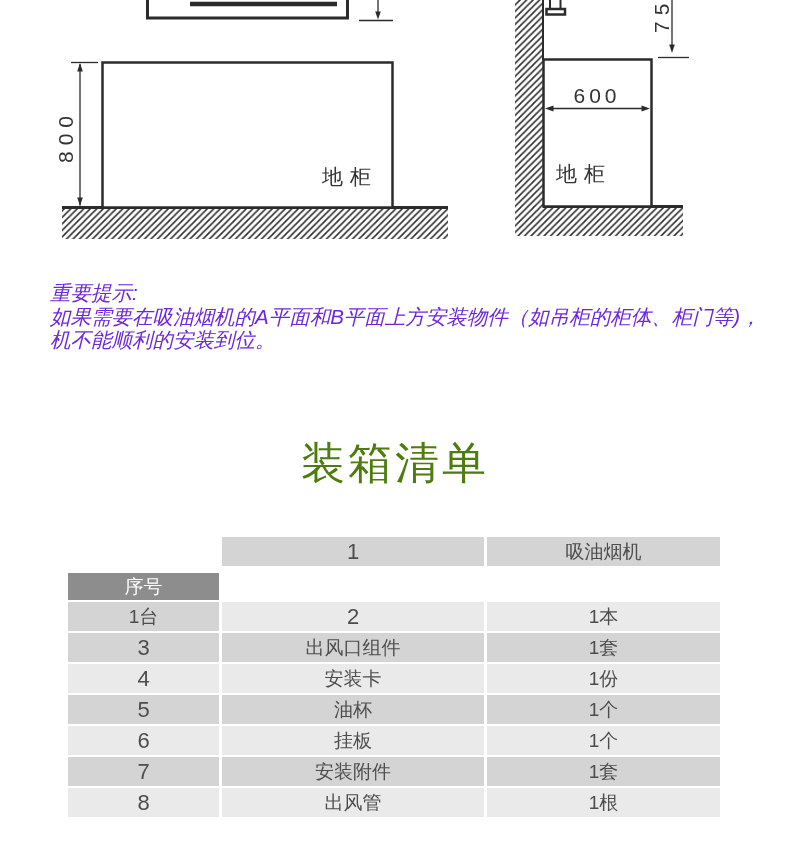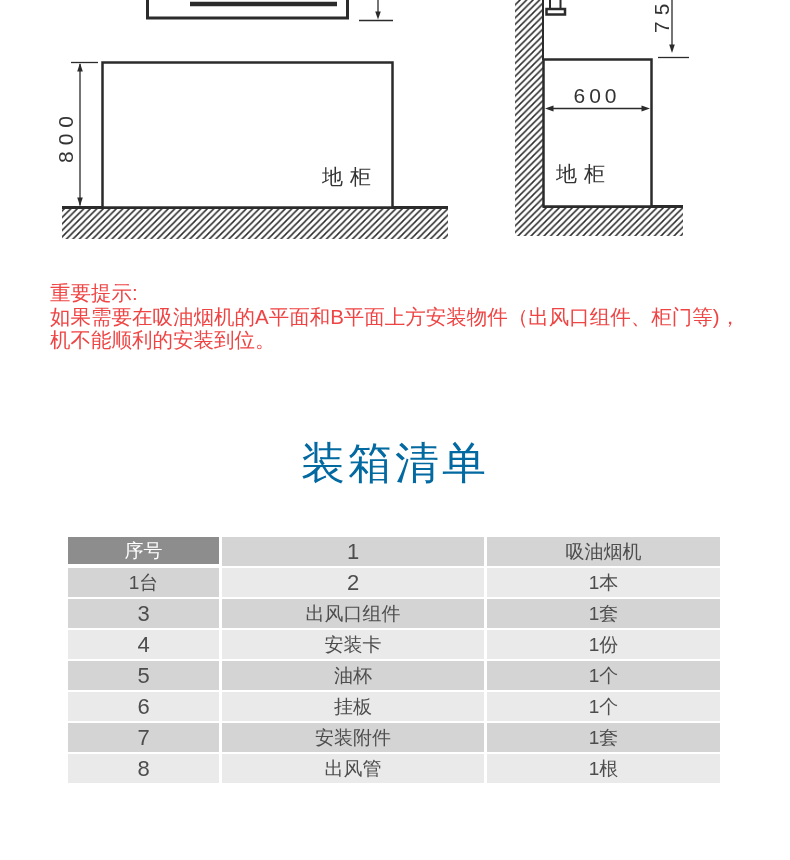--- a/index.html
+++ b/index.html
@@ -6,35 +6,35 @@
   body{font-family:"Liberation Sans","DejaVu Sans",sans-serif;}
   .page{position:relative;width:790px;height:860px;background:#fff;overflow:hidden;}
 
   
   .diagrams{position:absolute;top:0;left:0;width:790px;height:245px;}
   .diagrams svg{display:block;}
   .dim-text{fill:#333;font-size:21px;letter-spacing:6px;font-weight:400;}
   .cab-text{fill:#333;font-size:21px;letter-spacing:7px;font-weight:400;}
 
   
-  .notice{position:absolute;top:281px;left:50px;width:700px;color:#ef4444;
-          font-size:20.5px;line-height:23.5px;font-weight:500;}
+  .notice{position:absolute;top:281px;left:50px;width:700px;color:#6d28d9;
+          font-size:20.5px;line-height:23.5px;font-weight:500;font-style:italic;}
   .notice .line{white-space:nowrap;}
 
   
   .pl-title{position:absolute;top:434px;left:0;width:790px;text-align:center;
-            font-size:44px;letter-spacing:3px;color:#0369a1;font-weight:400;}
+            font-size:44px;letter-spacing:3px;color:#4d7c0f;font-weight:400;}
 
   
   .pl-table{position:absolute;top:537px;left:68px;width:655px;
             display:grid;grid-template-columns:151px 262px 233px;
             column-gap:3px;row-gap:2px;}
   .pl-table .cell{display:flex;align-items:center;justify-content:center;
                   color:#4d4d4d;font-size:19px;}
-  .pl-table .head{height:27px;background:#8d8d8d;color:#fff;font-size:19px;}
+  .pl-table .head{height:27px;background:#8d8d8d;color:#fff;font-size:19px;margin-top:36px;}
   .pl-table .body{height:29px;}
   .pl-table .odd{background:#d4d4d4;}
   .pl-table .even{background:#eaeaea;}
   .pl-table .no{font-size:22px;font-weight:400;}
 </style>
 </head>
 <body>
 
 <div class="page">
 
@@ -90,21 +90,21 @@
         <polygon points="545,108.5 553.5,105.6 553.5,111.4" fill="#2b2b2b" stroke="none"></polygon>
         <polygon points="650,108.5 641.5,105.6 641.5,111.4" fill="#2b2b2b" stroke="none"></polygon>
 
         <text class="cab-text" stroke="none" x="556" y="181">地柜</text>
       </g>
     </svg>
   </div>
 
   <div class="notice">
     <div class="line">重要提示:</div>
-    <div class="line">如果需要在吸油烟机的A平面和B平面上方安装物件（出风口组件、柜门等)，</div>
+    <div class="line">如果需要在吸油烟机的A平面和B平面上方安装物件（如吊柜的柜体、柜门等)，</div>
     <div class="line">机不能顺利的安装到位。</div>
   </div>
 
   <div class="pl-title">装箱清单</div>
 
   <div class="pl-table">
     <div class="cell head">序号</div>
 
     <div class="cell body odd no">1</div>
     <div class="cell body odd">吸油烟机</div>

